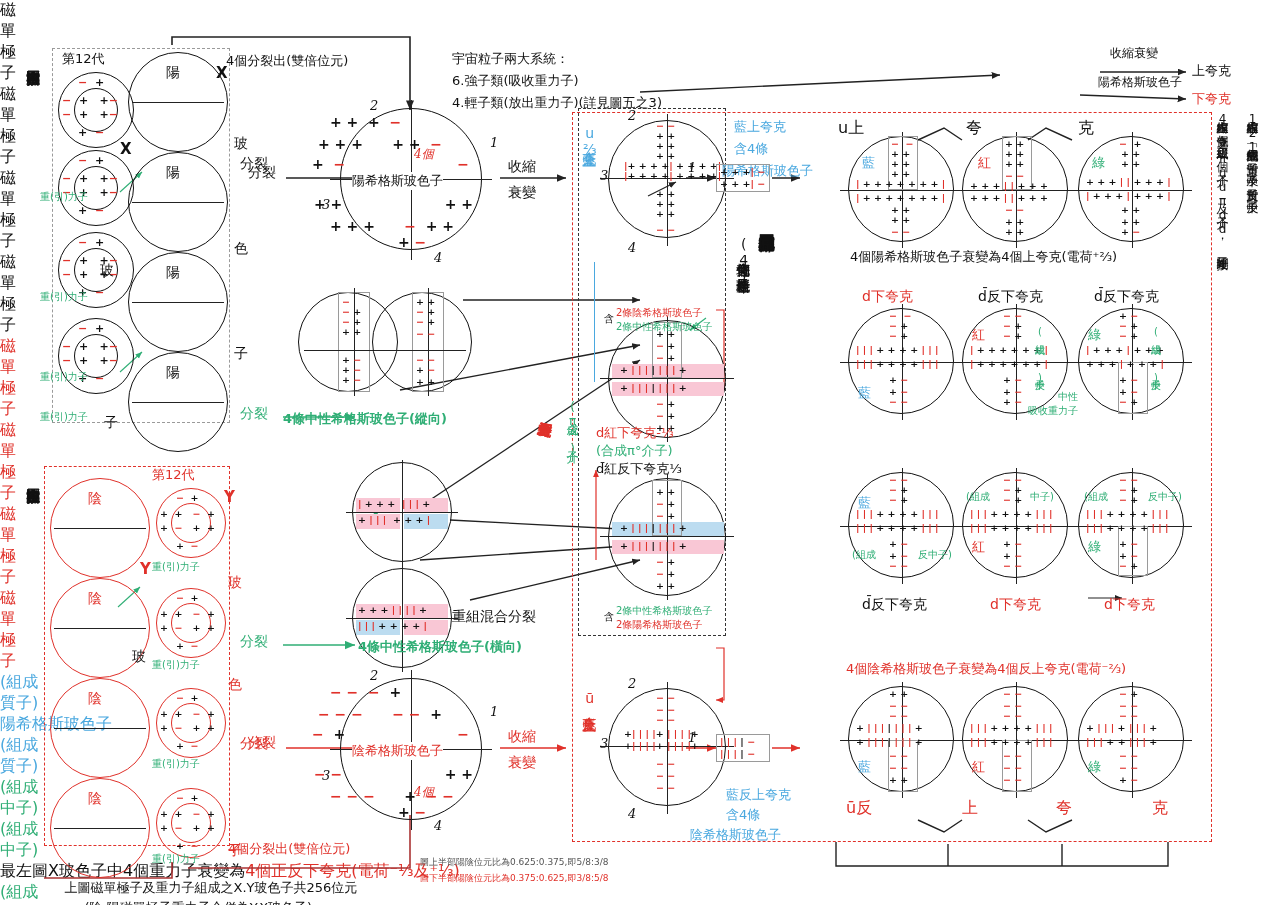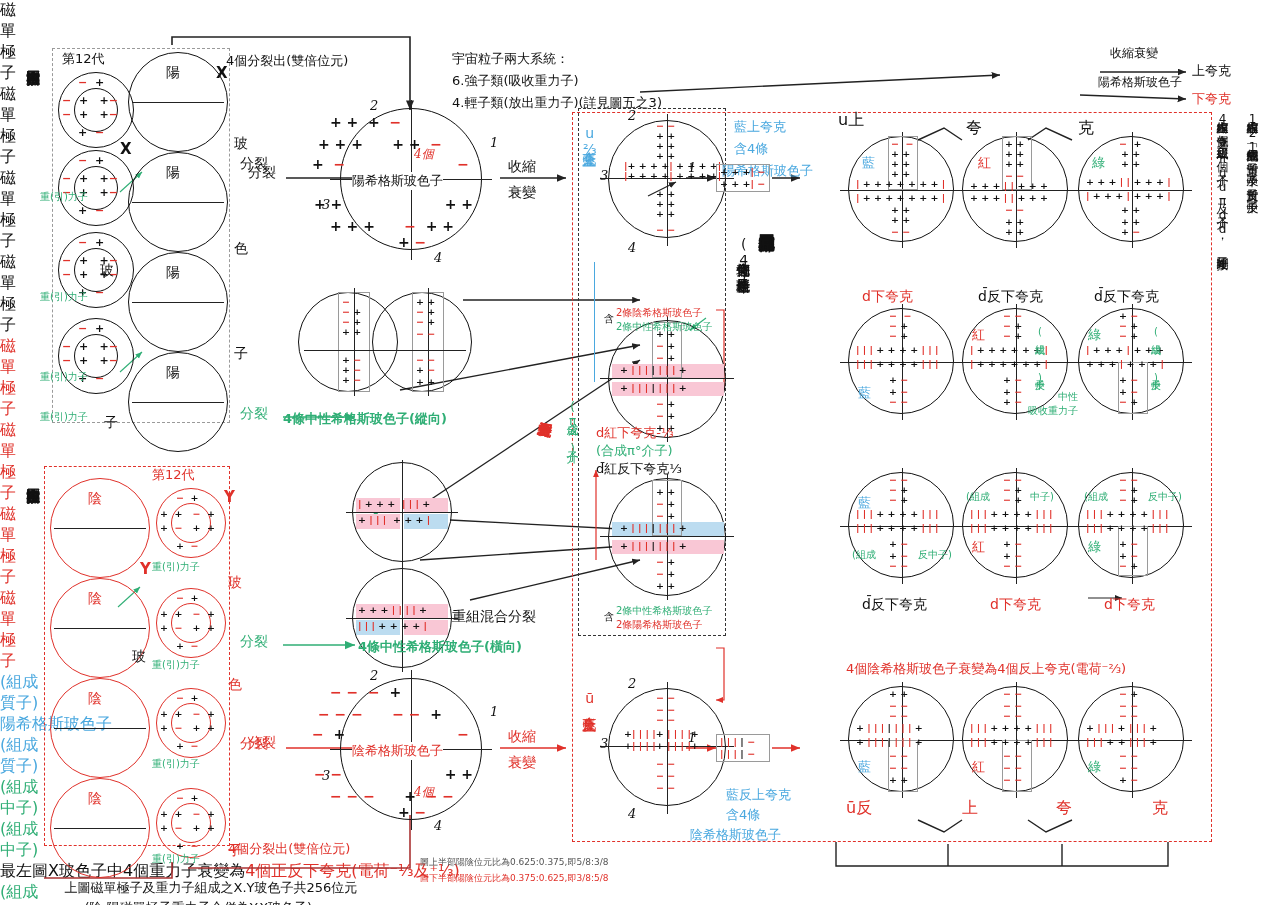--- a/index.html
+++ b/index.html
@@ -501,21 +501,21 @@
   <div class="glyphs red" style="left:330px; top:688px; font-size:14px;">− −  −<span class="blk">  +</span></div>
   <div class="glyphs red" style="left:318px; top:710px; font-size:14px;">− − −      − −<span class="blk">  +</span></div>
   <div class="glyphs red" style="left:312px; top:730px; font-size:14px;">−<span class="blk">  +</span>                       −</div>
   <div class="glyphs red" style="left:314px; top:770px; font-size:14px;">− −                     <span class="blk">+ +</span></div>
   <div class="glyphs red" style="left:330px; top:792px; font-size:14px;">− − −      <span class="blk">+</span>  − −</div>
   <div class="glyphs red" style="left:398px; top:808px; font-size:14px;"><span class="blk">+</span> −</div>
   <div class="lbl14 red" style="left:248px; top:734px;">分裂</div>
   <div class="lbl14 red" style="left:508px; top:728px;">收縮</div>
   <div class="lbl14 red" style="left:508px; top:754px;">衰變</div>
 
-  <div class="lbl16" style="left:838px; top:110px;"><span>u上</span></div>
+  <div class="lbl16" style="left:838px; top:118px;"><span>u上</span></div>
   <div class="lbl16" style="left:966px; top:118px;"><span>夸</span></div>
   <div class="lbl16" style="left:1078px; top:118px;"><span>克</span></div>
 
   <div class="circ" style="left:848px; top:136px; width:106px; height:106px;"></div>
   <div class="hr" style="left:840px; top:190px; width:122px;"></div>
   <div class="vr" style="left:902px; top:132px; height:116px;"></div>
   <div class="hl-gbox" style="left:888px; top:136px; width:30px; height:54px;"></div>
   <div class="glyphs gsm red" style="left:891px; top:140px;">−  −</div>
   <div class="glyphs gsm" style="left:891px; top:150px;">+ +</div>
   <div class="glyphs gsm" style="left:891px; top:160px;">+ +</div>
@@ -555,20 +555,21 @@
   <div class="glyphs gsm" style="left:1121px; top:160px;">+ +</div>
   <div class="glyphs gsm" style="left:1086px; top:178px;">+ + + <span class="red">|</span> <span class="red">|</span> + + + <span class="red">|</span></div>
   <div class="glyphs gsm" style="left:1086px; top:192px;"><span class="red">|</span> + + + <span class="red">|</span> + + + <span class="red">|</span></div>
   <div class="glyphs gsm" style="left:1121px; top:206px;">+ +</div>
   <div class="glyphs gsm" style="left:1121px; top:218px;">+ +</div>
   <div class="glyphs gsm" style="left:1121px; top:228px;">+ <span class="red">−</span></div>
   <div class="lbl13 grn" style="left:1092px; top:154px;">綠</div>
   <div class="lbl11 grn" style="left:1084px; top:208px;">(組成</div>
   <div class="lbl11 grn" style="left:1146px; top:208px;">中子)</div>
 
+  <div class="lbl13" style="left:850px; top:248px;">4個陽希格斯玻色子衰變為4個上夸克(電荷⁺⅔)</div>
 
   <div class="lbl14 red" style="left:862px; top:288px;">d下夸克</div>
   <div class="lbl14" style="left:978px; top:288px;">d̄反下夸克</div>
   <div class="lbl14" style="left:1094px; top:288px;">d̄反下夸克</div>
 
   <div class="circ" style="left:848px; top:308px; width:106px; height:106px;"></div>
   <div class="hr" style="left:840px; top:362px; width:122px;"></div>
   <div class="vr" style="left:902px; top:304px; height:116px;"></div>
   <div class="glyphs gsm red" style="left:889px; top:312px;">−  −</div>
   <div class="glyphs gsm red" style="left:889px; top:322px;">− <span class="blk">+</span></div>

